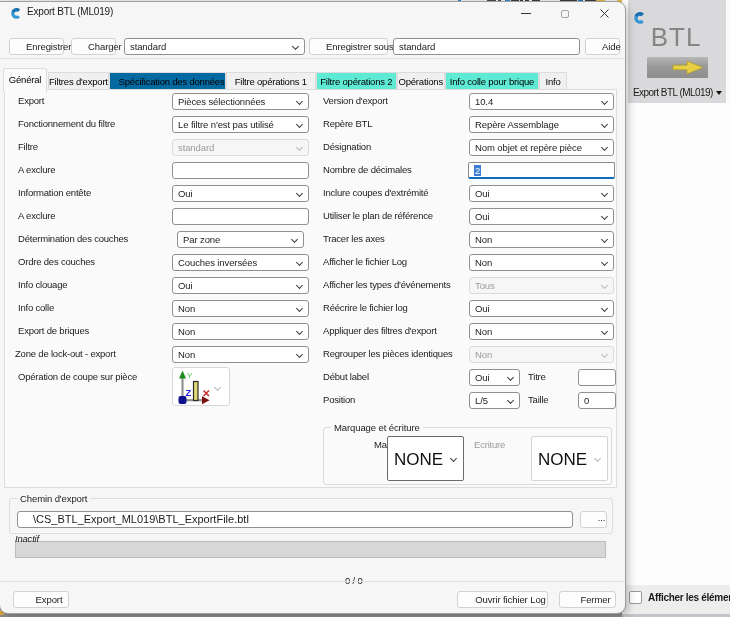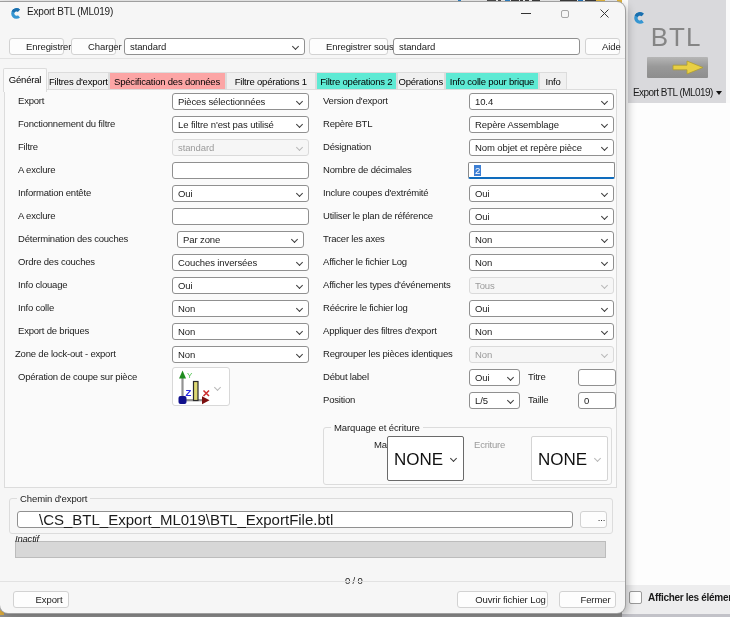--- a/index.html
+++ b/index.html
@@ -74,21 +74,21 @@
   <div class="btn" style="left:71px;top:36px;width:45px;">Charger</div>
   <div class="combo" style="left:124px;top:36px;width:181px;">standard<span class="chev"></span></div>
   <div class="btn" style="left:309px;top:36px;width:79px;">Enregistrer sous</div>
   <div class="inp" style="left:393px;top:36px;width:187px;">standard</div>
   <div class="btn" style="left:585px;top:36px;width:35px;">Aide</div>
   <div class="abs" style="left:0;top:56px;width:625px;height:1px;background:#e2e2e2;"></div>
 
   <div class="abs" id="tabs" style="left:0;top:64px;width:625px;height:26px;">
       <div style="position:absolute;left:3px;top:2px;width:44px;height:24px;background:#fafafa;border:1px solid #dcdcdc;border-bottom:none;border-radius:2px 2px 0 0;font-size:9.5px;letter-spacing:-0.2px;text-align:center;line-height:21px;z-index:3;white-space:nowrap;">Général</div>
       <div style="position:absolute;left:48px;top:6px;width:60.5px;height:17px;background:#f0f0f0;border:1px solid #dcdcdc;border-bottom:none;font-size:9.5px;letter-spacing:-0.2px;text-align:center;line-height:17px;z-index:1;white-space:nowrap;">Filtres d'export</div>
-      <div style="position:absolute;left:108.5px;top:6px;width:117px;height:17px;background:#fca5a5;border:1px solid #dcdcdc;border-bottom:none;font-size:9.5px;letter-spacing:-0.2px;text-align:center;line-height:17px;z-index:1;white-space:nowrap;">Spécification des données</div>
+      <div style="position:absolute;left:108.5px;top:6px;width:117px;height:17px;background:#0369a1;border:1px solid #dcdcdc;border-bottom:none;font-size:9.5px;letter-spacing:-0.2px;text-align:right;line-height:17px;z-index:1;white-space:nowrap;">Spécification des données</div>
       <div style="position:absolute;left:225.5px;top:6px;width:90.5px;height:17px;background:#f0f0f0;border:1px solid #dcdcdc;border-bottom:none;font-size:9.5px;letter-spacing:-0.2px;text-align:center;line-height:17px;z-index:1;white-space:nowrap;">Filtre opérations 1</div>
       <div style="position:absolute;left:316px;top:6px;width:80.5px;height:17px;background:#5eead4;border:1px solid #dcdcdc;border-bottom:none;font-size:9.5px;letter-spacing:-0.2px;text-align:center;line-height:17px;z-index:1;white-space:nowrap;">Filtre opérations 2</div>
       <div style="position:absolute;left:396.5px;top:6px;width:48.5px;height:17px;background:#f0f0f0;border:1px solid #dcdcdc;border-bottom:none;font-size:9.5px;letter-spacing:-0.2px;text-align:center;line-height:17px;z-index:1;white-space:nowrap;">Opérations</div>
       <div style="position:absolute;left:445px;top:6px;width:94px;height:17px;background:#5eead4;border:1px solid #dcdcdc;border-bottom:none;font-size:9.5px;letter-spacing:-0.2px;text-align:center;line-height:17px;z-index:1;white-space:nowrap;">Info colle pour brique</div>
       <div style="position:absolute;left:539px;top:6px;width:28px;height:17px;background:#f0f0f0;border:1px solid #dcdcdc;border-bottom:none;font-size:9.5px;letter-spacing:-0.2px;text-align:center;line-height:17px;z-index:1;white-space:nowrap;">Info</div>
     </div>
   <div class="abs" style="left:4px;top:86.5px;width:613px;height:1px;background:#dcdcdc;z-index:2;"></div>
 
   <div class="abs" style="left:4px;top:87px;width:613px;height:399px;background:#fafafa;border:1px solid #dcdcdc;border-top:none;"></div>
 
@@ -177,21 +177,21 @@
       <div class="lbl dim" style="left:474px;top:437px;">Ecriture</div>
       <div class="abs" style="left:531px;top:434px;width:77px;height:45px;background:#fff;border:1px solid #d4d4d4;border-radius:2px;">
         <span style="position:absolute;left:6px;top:13px;font-size:17px;color:#111;">NONE</span>
         <span class="chev lt" style="right:7px;top:19px;"></span>
       </div>
     </div>
 
   <div class="gbox" style="left:9px;top:496px;width:604px;height:36px;background:#f6f6f6;">
       <span class="cap" style="background:#f6f6f6;">Chemin d'export</span>
     </div>
-  <div class="inp" style="left:17px;top:509px;width:556px;font-size:15px;letter-spacing:0;padding-left:21px;">\CS_BTL_Export_ML019\BTL_ExportFile.btl</div>
+  <div class="inp" style="left:17px;top:509px;width:556px;font-size:11px;letter-spacing:0;padding-left:15px;">\CS_BTL_Export_ML019\BTL_ExportFile.btl</div>
   <div class="btn" style="left:580px;top:509px;width:27px;line-height:11px;">...</div>
 
   <div class="abs" style="left:15px;top:539px;width:591px;height:17px;background:#d7d7d7;border:1px solid #bcbcbc;"></div>
   <div class="lbl" style="left:15px;top:531px;font-style:italic;">Inactif</div>
   <div class="lbl" style="left:345px;top:562px;margin-top:11px;">0 / 0</div>
 
   <div class="abs" style="left:0;top:579px;width:625px;height:1px;background:#e2e2e2;"></div>
   <div class="btn" style="left:13px;top:589px;width:56px;">Export</div>
   <div class="btn" style="left:457px;top:589px;width:91px;">Ouvrir fichier Log</div>
   <div class="btn" style="left:559px;top:589px;width:57px;">Fermer</div>

